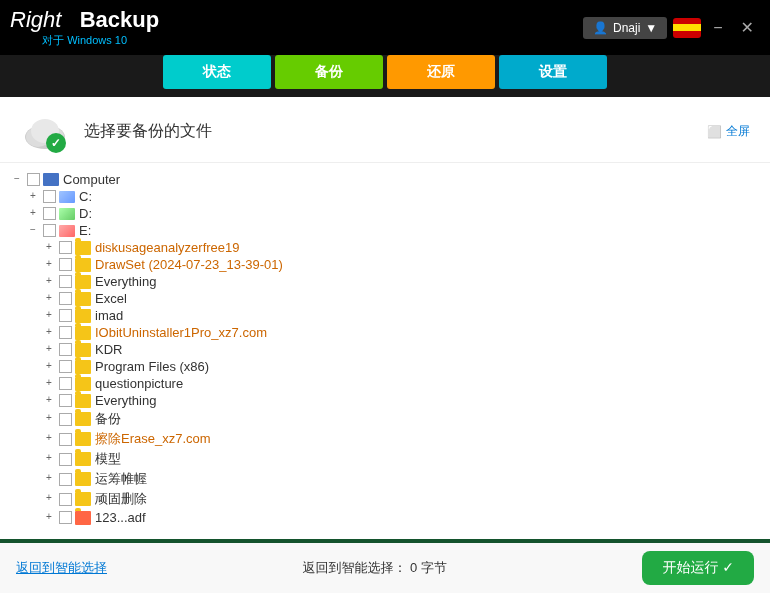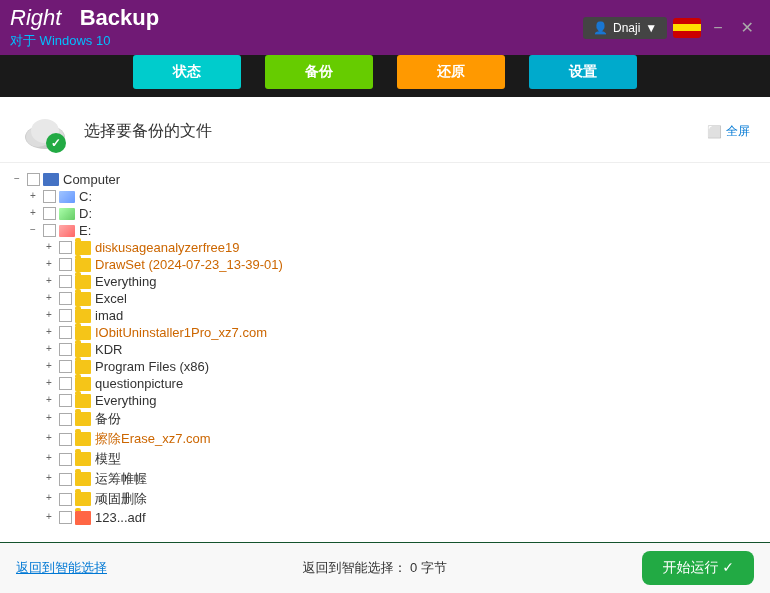--- a/index.html
+++ b/index.html
@@ -1,20 +1,20 @@
 <!DOCTYPE html>
 <html><head>
   <meta charset="utf-8">
   <style>
     * { box-sizing: border-box; margin: 0; padding: 0; }
     body { width: 770px; height: 593px; font-family: 'Microsoft YaHei', Arial, sans-serif; background: #f0f0f0; overflow: hidden; }
 
     
     .titlebar {
-      background: #701a75;
+      background: #000000;
       height: 55px;
       display: flex;
       align-items: center;
       justify-content: space-between;
       padding: 0 10px;
     }
     .titlebar-left {
       display: flex;
       flex-direction: column;
     }
@@ -26,22 +26,23 @@
     }
     .app-title span.right-word {
       font-style: italic;
       color: white;
     }
     .app-title span.backup-word {
       font-weight: bold;
       color: white;
     }
     .app-subtitle {
-      font-size: 13px;
+      font-size: 11px;
       color: #00bfff;
+      text-align: center;
     }
     .titlebar-right {
       display: flex;
       align-items: center;
       gap: 6px;
     }
     .user-btn {
       background: #444;
       color: white;
       border: none;
@@ -89,21 +90,21 @@
       padding-bottom: 8px;
     }
     .nav-tab {
       padding: 8px 40px;
       font-size: 14px;
       cursor: pointer;
       border: none;
       font-family: 'Microsoft YaHei', Arial, sans-serif;
       font-weight: bold;
       border-radius: 3px;
-      margin: 0 12px;
+      margin: 0 2px;
     }
     .nav-tab.status { background: #00cccc; color: white; }
     .nav-tab.backup { background: #66cc00; color: white; }
     .nav-tab.restore { background: #ff9900; color: white; }
     .nav-tab.settings { background: #00aacc; color: white; }
 
     
     .main-content {
       background: white;
       margin: 0;
@@ -218,21 +219,21 @@
     .indent-2 { padding-left: 32px; }
 
     
     .file-tree-container::-webkit-scrollbar { width: 14px; }
     .file-tree-container::-webkit-scrollbar-track { background: #f5f5f5; border: 1px solid #ddd; }
     .file-tree-container::-webkit-scrollbar-thumb { background: #ccc; border: 1px solid #bbb; }
 
     
     .footer {
       background: #f8f8f8;
-      border-top: 1px solid #14532d;
+      border-top: 4px solid #14532d;
       padding: 8px 16px;
       display: flex;
       align-items: center;
       justify-content: space-between;
     }
     .back-link {
       color: #0078d4;
       font-size: 13px;
       text-decoration: underline;
       cursor: pointer;

